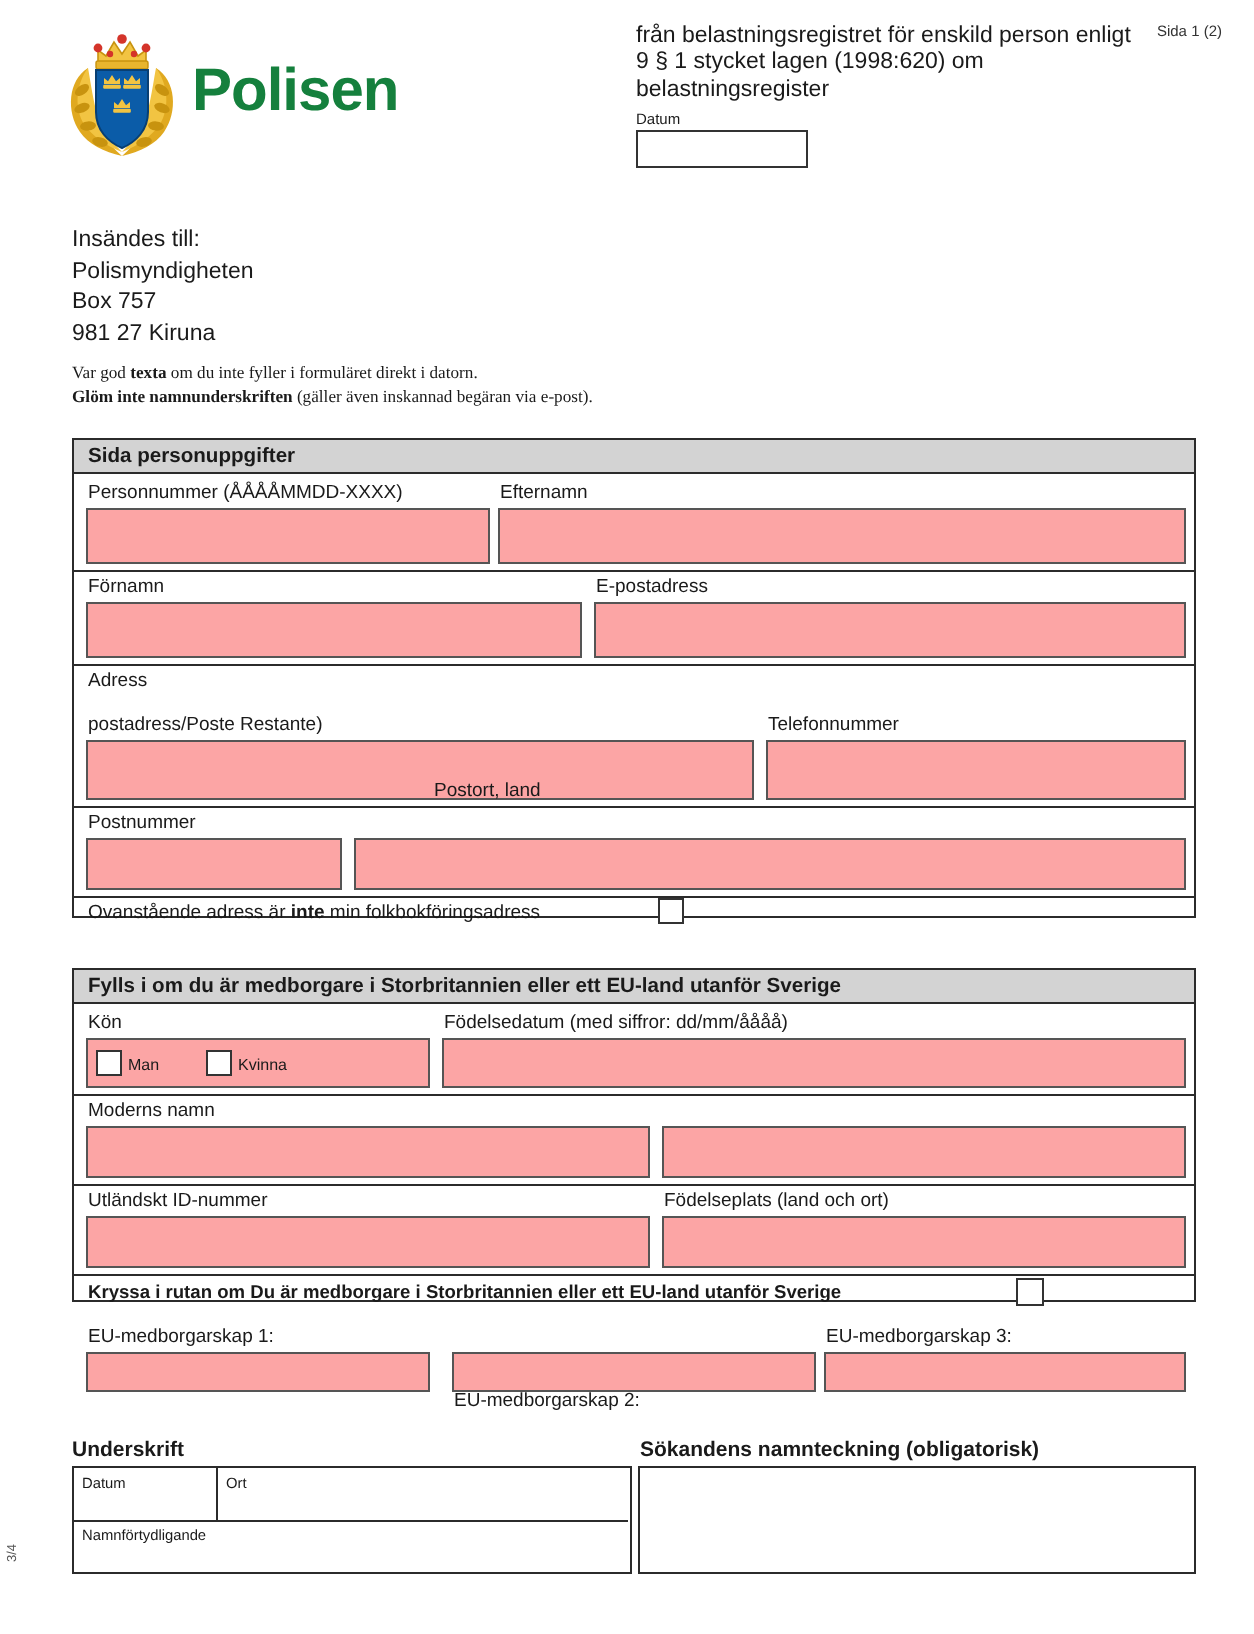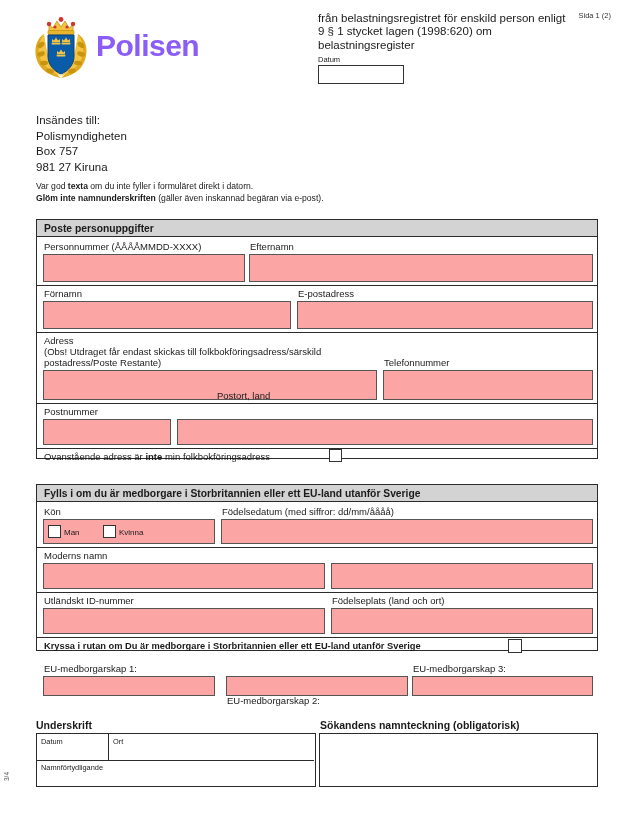--- a/index.html
+++ b/index.html
@@ -25,21 +25,21 @@
   #logo-block {
     position: absolute;
     left: 30px; top: 12px;
     display: flex;
     align-items: center;
   }
   #emblem { width: 62px; height: 68px; display: block; }
   #wordmark {
     font-size: 30px;
     font-weight: bold;
-    color: #8b5cf6;
+    color: #15803d;
     letter-spacing: -0.5px;
     margin-left: 4px;
     line-height: 1;
   }
 
   #title-block {
     position: absolute;
     left: 318px; top: 12px;
     width: 250px;
   }
@@ -76,20 +76,21 @@
     position: absolute;
     left: 36px; top: 113px;
     font-size: 11.5px;
     line-height: 15.5px;
   }
   #instructions {
     position: absolute;
     left: 36px; top: 181px;
     font-size: 8.6px;
     line-height: 11.6px;
+    font-family: Liberation Serif, serif;
   }
   #instructions b { font-weight: bold; }
 
   
   .section {
     position: absolute;
     border: 1.4px solid #2b2b2b;
     box-sizing: border-box;
     background: #fff;
   }
@@ -225,40 +226,39 @@
   <div>981 27 Kiruna</div>
 </div>
 
 <div id="instructions">
   <div><span>Var god </span><b>texta</b><span> om du inte fyller i formuläret direkt i datorn.</span></div>
   <div><b>Glöm inte namnunderskriften</b><span> (gäller även inskannad begäran via e-post).</span></div>
 </div>
 
 <div class="section" id="sec1" style="left:36px; top:219px; width:562px; height:240px;">
 
-  <div class="sec-head">Poste personuppgifter</div>
+  <div class="sec-head">Sida personuppgifter</div>
 
   <div class="fld-label" style="left:7px; top:21px;">Personnummer  (ÅÅÅÅMMDD-XXXX)</div>
   <div class="inbox" style="left:6px; top:34px; width:202px; height:28px;"></div>
 
   <div class="fld-label" style="left:213px; top:21px;">Efternamn</div>
   <div class="inbox" style="left:212px; top:34px; width:344px; height:28px;"></div>
 
   <div class="hline" style="left:0px; top:65px; width:560px;"></div>
 
   <div class="fld-label" style="left:7px; top:68px;">Förnamn</div>
   <div class="inbox" style="left:6px; top:81px; width:248px; height:28px;"></div>
 
   <div class="fld-label" style="left:261px; top:68px;">E-postadress</div>
   <div class="inbox" style="left:260px; top:81px; width:296px; height:28px;"></div>
 
   <div class="hline" style="left:0px; top:112px; width:560px;"></div>
 
   <div class="fld-label" style="left:7px; top:115px;">Adress</div>
-  <div class="fld-label" style="left:7px; top:126px;">(Obs! Utdraget får endast skickas till folkbokföringsadress/särskild</div>
   <div class="fld-label" style="left:7px; top:137px;">postadress/Poste Restante)</div>
   <div class="inbox" style="left:6px; top:150px; width:334px; height:30px;"></div>
 
   <div class="fld-label" style="left:347px; top:137px;">Telefonnummer</div>
   <div class="inbox" style="left:346px; top:150px; width:210px; height:30px;"></div>
 
   <div class="hline" style="left:0px; top:183px; width:560px;"></div>
 
   <div class="fld-label" style="left:7px; top:186px;">Postnummer</div>
   <div class="inbox" style="left:6px; top:199px; width:128px; height:26px;"></div>

